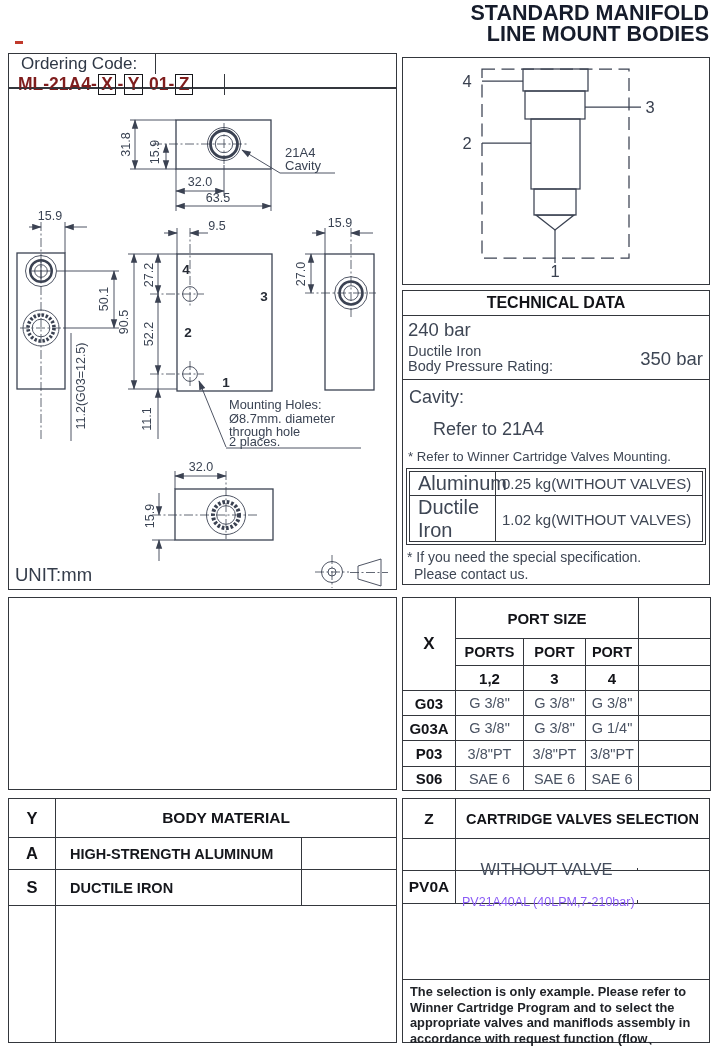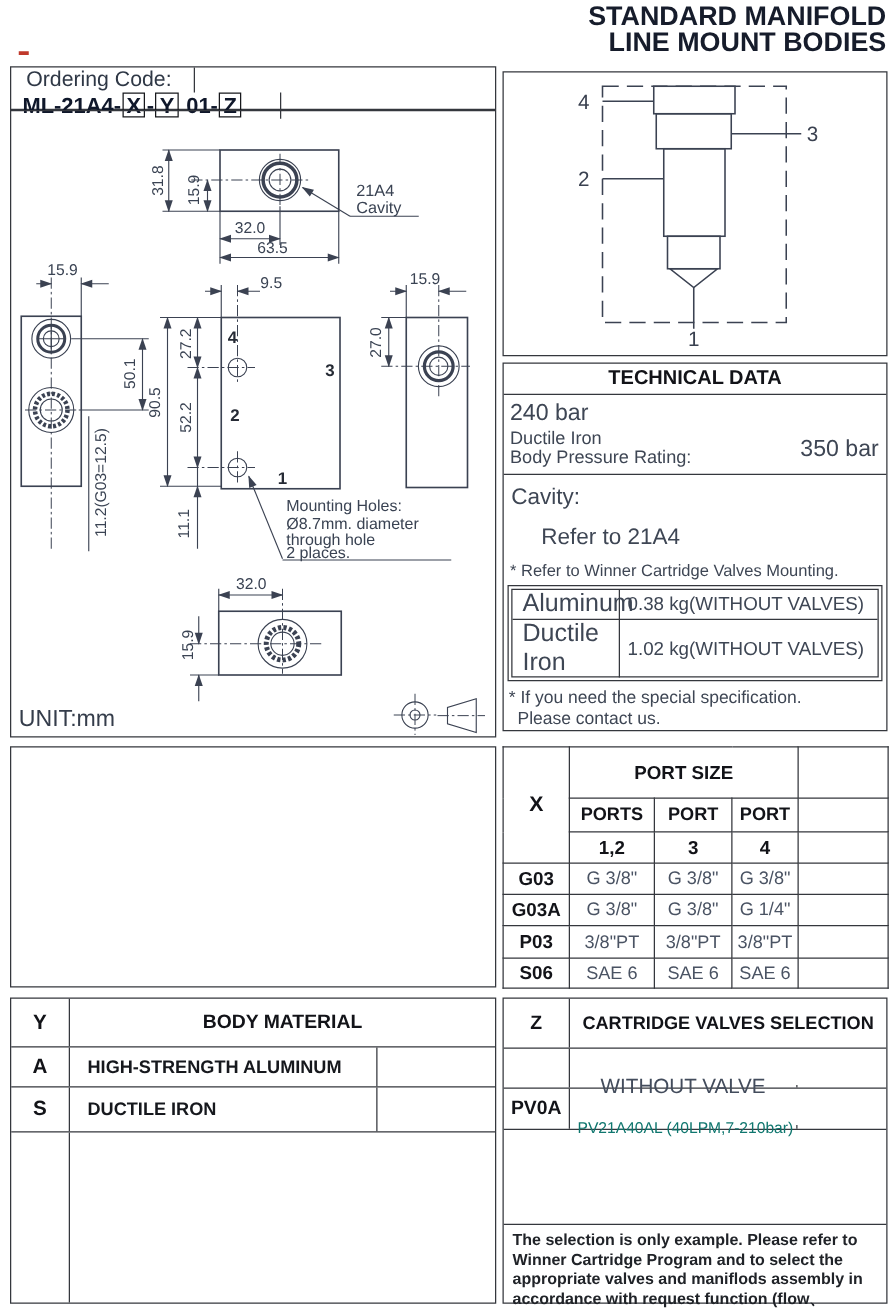--- a/index.html
+++ b/index.html
@@ -10,22 +10,22 @@
 
   .title { top:3px; right:3px; width:430px; text-align:right;
            font-size:21.5px; font-weight:bold; line-height:21px; color:#161c2b; }
 
   .red-mark { left:15px; top:41px; width:8px; height:3px; background:#c0392b; }
 
   
   .ordering { left:8px; top:53px; width:389px; height:35px; border:1.6px solid #34373d; display:flex;flex-direction:column; }
   .olabel { width:147px; border-right:1.6px solid #34373d; display:flex; align-items:center;
             padding-left:12px; font-size:17px; color:#2f3846; }
-  .ocode  { width:216px; border-right:1.6px solid #34373d; display:flex; align-items:flex-start;
-            padding-left:9px; font-size:17.5px; font-weight:bold; color:#0f172a; }
+  .ocode  { width:216px; border-right:1.6px solid #34373d; display:flex; align-items:center;
+            padding-left:9px; font-size:17.5px; font-weight:bold; color:#7f1d1d; }
   .boxed  { border:1.6px solid #17181c; padding:0 2.5px; margin:0 1px; line-height:1.05; display:inline-block; }
   .mid    { margin-left:5px; }
 
   .drawings { left:8px; top:88px; width:389px; height:502px; }
   .emptybox { left:8px; top:597px; width:389px; height:193px; }
   .symbolbox { left:402px; top:57px; width:308px; height:228px; }
 
   
   .techbox { left:402px; top:290px; width:308px; height:295px; }
   .tech-header { position:absolute; top:0; left:0; right:0; height:25px; border-bottom:1.6px solid #34373d;
@@ -72,21 +72,21 @@
 
   
   .cvtable { left:402px; top:798px; width:308px; height:245px; border:1.6px solid #34373d; }
   .cv-row { position:absolute; left:0; right:0; display:flex; }
   .cv-code { width:53px; border-right:1.5px solid #34373d; display:flex; align-items:center; justify-content:center;
              font-size:15.5px; font-weight:bold; color:#121318; }
   .cv-title { flex:1; display:flex; align-items:center; justify-content:center;
               font-size:14.5px; font-weight:bold; color:#121318; }
   .cv-val { width:182px; border-right:1.5px solid #34373d; display:flex; align-items:center; justify-content:center;margin-top:29px; }
   .cv-val1 { font-size:16.5px; color:#434c5c; }
-  .cv-val2 { font-size:12.5px; color:#0f766e; justify-content:flex-start; padding-left:6px; }
+  .cv-val2 { font-size:12.5px; color:#8b5cf6; justify-content:flex-start; padding-left:6px; }
   .cv-empty { flex:1; }
   .cv-note { position:absolute; left:0; right:0; top:180px; bottom:0; border-top:1.5px solid #34373d;
              padding:4px 7px; font-size:12.8px; font-weight:bold; line-height:15.5px; color:#202328; }
 
   
   .ol { fill:none; stroke:#3b4252; stroke-width:1.3; }
   .tl { fill:none; stroke:#3b4252; stroke-width:0.9; }
   .cl { fill:none; stroke:#3b4252; stroke-width:0.8; stroke-dasharray:9,2.5,2,2.5; }
   .dl { fill:none; stroke:#3b4252; stroke-width:0.9; }
   .ring { fill:none; stroke:#3b4252; }
@@ -298,21 +298,21 @@
       </span>
       <span class="press-value">350 bar</span>
     </div>
     <div class="tech-divider"></div>
     <div class="cavity-label">Cavity:</div>
     <div class="cavity-value">Refer to 21A4</div>
     <div class="cat-note">* Refer to Winner Cartridge Valves Mounting.</div>
     <div class="weights">
       <div class="weights-grid">
         <div class="wcell wc-mat wc-top">Aluminum</div>
-        <div class="wcell wc-val wc-top">0.38 kg(WITHOUT VALVES)</div>
+        <div class="wcell wc-val wc-top">0.25 kg(WITHOUT VALVES)</div>
         <div class="wcell wc-mat">Ductile Iron</div>
         <div class="wcell wc-val">1.02 kg(WITHOUT VALVES)</div>
       </div>
     </div>
     <div class="special-note">
       <div>* If you need the special specification.</div>
       <div class="l2">Please contact us.</div>
     </div>
   </div>
 

